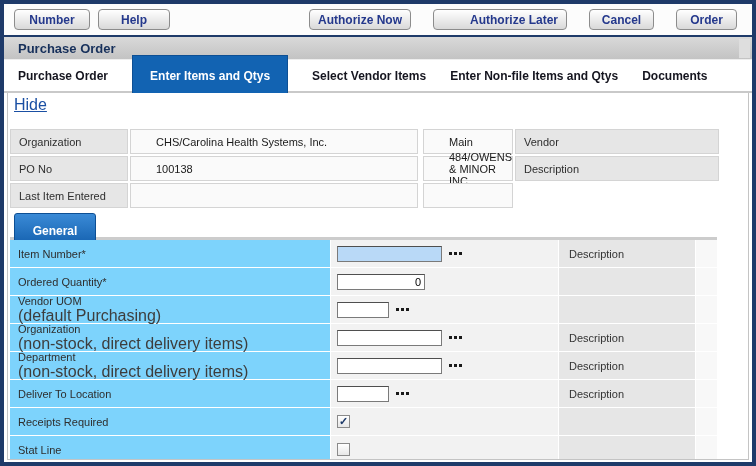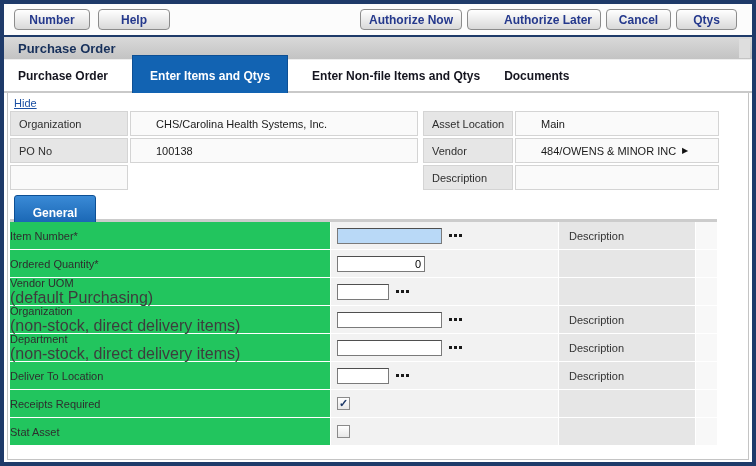--- a/index.html
+++ b/index.html
@@ -8,21 +8,21 @@
   #screen { position:relative; width:756px; height:466px; background:#ffffff; overflow:hidden; }
   .frame { position:absolute; inset:0; border:4px solid #1e3a69; pointer-events:none; z-index:60; }
 
   
   .toolbar { position:absolute; left:4px; top:4px; right:4px; height:31px; background:#fcfcfc;
              display:flex; align-items:center; padding:0 15px 0 10px; }
   .btn { height:21px; border:1px solid #8c8c8c; border-radius:4px;
          background:linear-gradient(#ffffff,#d9d9d9); color:#24388c; font-weight:bold;
          font-size:12px; font-family:"Liberation Sans",sans-serif; cursor:pointer; padding:0 8px; }
   .btn-refresh{ min-width:76px; } .btn-help{ min-width:72px; margin-left:8px; }
-  .grp-right{ margin-left:auto; display:flex; gap:5px; }
+  .grp-right{ margin-left:auto; display:flex; gap:22px; }
   .btn-authnow{ min-width:85px; } .btn-authlater{ min-width:93px;padding-left:36px; }
   .btn-cancel{ min-width:65px; } .btn-save{ min-width:61px; }
 
   .title-sep { position:absolute; left:4px; right:4px; top:35px; height:2px; background:#1e3a69; }
 
   
   .titlebar { position:absolute; left:4px; right:4px; top:37px; height:23px;
               background:linear-gradient(#d9d9d9,#c3c3c3); border-bottom:1px solid #eeeeee;
               display:flex; align-items:center; padding-left:14px; }
   .titlebar .t { font-size:13px; font-weight:bold; color:#17305b; }
@@ -32,21 +32,21 @@
   .tabs { position:absolute; left:4px; right:4px; top:60px; height:33px; background:#ffffff;
           border-bottom:2px solid #c9c9c9; display:flex; align-items:center; padding-left:14px; }
   .tab { font-size:12px; font-weight:bold; color:#15151f; white-space:nowrap; cursor:pointer; }
   .tab + .tab { margin-left:24px; }
   .tab-active { margin-left:22px; height:42px; background:#1263b2; border:1px solid #0d4f94;
                 color:#ffffff; display:flex; align-items:center; padding:0 17px; }
 
   
   .content { position:absolute; left:7px; right:7px; top:93px; bottom:6px;
              border:1px solid #c4c4c4; border-top:none; background:#ffffff; overflow:hidden; }
-  .hide-link { display:inline-block; margin:3px 0 2px 6px; font-size:11px; color:#1a4fa3;
+  .hide-link { display:inline-block; margin:3px 0 15px 6px; font-size:16px; color:#1a4fa3;
                text-decoration:underline; cursor:pointer; }
 
   .hdr { display:flex; gap:5px; margin-left:2px; }
   .hgrid { display:grid; gap:2px; }
   .hgrid-l { grid-template-columns:118px 288px; }
   .hgrid-r { grid-template-columns:90px 204px; }
   .hcell { height:25px; border:1px solid #d4d4d4; font-size:11px; display:flex; align-items:center; }
   .hlabel { background:#e6e6e6; color:#2e2e2e; padding-left:8px; }
   .hvalue { background:#fafafa; color:#1a1a1a; padding-left:25px; }
   .arrow { font-size:8px; color:#111111; margin-left:6px; }
@@ -56,22 +56,22 @@
   .gen-tab { display:inline-flex; align-items:center; justify-content:center; min-width:82px; height:36px;
              background:linear-gradient(#3a8ad6,#115dab); border:1px solid #0d4f94;
              border-radius:3px 3px 0 0; color:#ffffff; font-size:12px; font-weight:bold;
              padding:0 14px; cursor:pointer; }
 
   
   .ftable { margin-left:2px; width:707px; display:grid;
             grid-template-columns:320px 227px 136px 21px; grid-auto-rows:27px; gap:1px;
             background:#ffffff; border-top:3px solid #cccccc; }
   .c { display:flex; align-items:center; }
-  .c-label { background:#22c55e; flex-direction:column; align-items:flex-start; justify-content:center;
-             padding-left:0; }
+  .c-label { background:#7dd3fc; flex-direction:column; align-items:flex-start; justify-content:center;
+             padding-left:8px; }
   .c-label .lab { font-size:11px; color:#2e2e2e; }
   .c-label .sub { font-size:16px; color:#3d3d3d; }
   .c-input { background:#f2f2f2; padding-left:6px; }
   .c-desc  { background:#e6e6e6; padding-left:10px; font-size:11px; color:#333333; }
   .c-tail  { background:#f8f8f8; }
 
   .fld { height:16px; border:1px solid #7a7a7a; border-top-color:#4f4f4f; background:#ffffff;
          font-size:11px; font-family:"Liberation Sans",sans-serif; padding:0 3px; }
   .w105{ width:105px; } .w88{ width:88px; } .w52{ width:52px; }
   .hl { background:#b9d9f7; }
@@ -88,52 +88,53 @@
 <div id="screen">
   <div class="frame"></div>
 
   <div class="toolbar">
     <button class="btn btn-refresh">Number</button>
     <button class="btn btn-help">Help</button>
     <div class="grp-right">
       <button class="btn btn-authnow">Authorize Now</button>
       <button class="btn btn-authlater">Authorize Later</button>
       <button class="btn btn-cancel">Cancel</button>
-      <button class="btn btn-save">Qtys</button>
+      <button class="btn btn-save">Order</button>
     </div>
   </div>
 
   <div class="title-sep"></div>
 
   <div class="titlebar">
     <span class="t">Purchase Order</span>
   </div>
   <div class="title-notch"></div>
 
   <div class="tabs">
     <span class="tab">Purchase Order</span>
     <span class="tab tab-active">Enter Items and Qtys</span>
+    <span class="tab">Select Vendor Items</span>
     <span class="tab">Enter Non-file Items and Qtys</span>
     <span class="tab">Documents</span>
   </div>
 
   <div class="content">
     <a class="hide-link">Hide</a>
 
     
     <div class="hdr">
       <div class="hgrid hgrid-l">
         <div class="hcell hlabel">Organization</div>
         <div class="hcell hvalue">CHS/Carolina Health Systems, Inc.</div>
         <div class="hcell hlabel">PO No</div>
         <div class="hcell hvalue">100138</div>
+        <div class="hcell hlabel">Last Item Entered</div>
         <div class="hcell hvalue"></div>
       </div>
       <div class="hgrid hgrid-r">
-        <div class="hcell hlabel">Asset Location</div>
         <div class="hcell hvalue">Main</div>
         <div class="hcell hlabel">Vendor</div>
         <div class="hcell hvalue">
           <span>484/OWENS &amp; MINOR INC</span>
           <span class="arrow">▶</span>
         </div>
         <div class="hcell hlabel">Description</div>
         <div class="hcell hvalue"></div>
       </div>
     </div>
@@ -231,21 +232,21 @@
       <div class="c c-label">
         <span class="lab">Receipts Required</span>
       </div>
       <div class="c c-input">
         <span class="cb">✓</span>
       </div>
       <div class="c c-desc"></div>
       <div class="c c-tail"></div>
 
       <div class="c c-label">
-        <span class="lab">Stat Asset</span>
+        <span class="lab">Stat Line</span>
       </div>
       <div class="c c-input">
         <span class="cb"></span>
       </div>
       <div class="c c-desc"></div>
       <div class="c c-tail"></div>
 
     </div>
   </div>
 </div>

